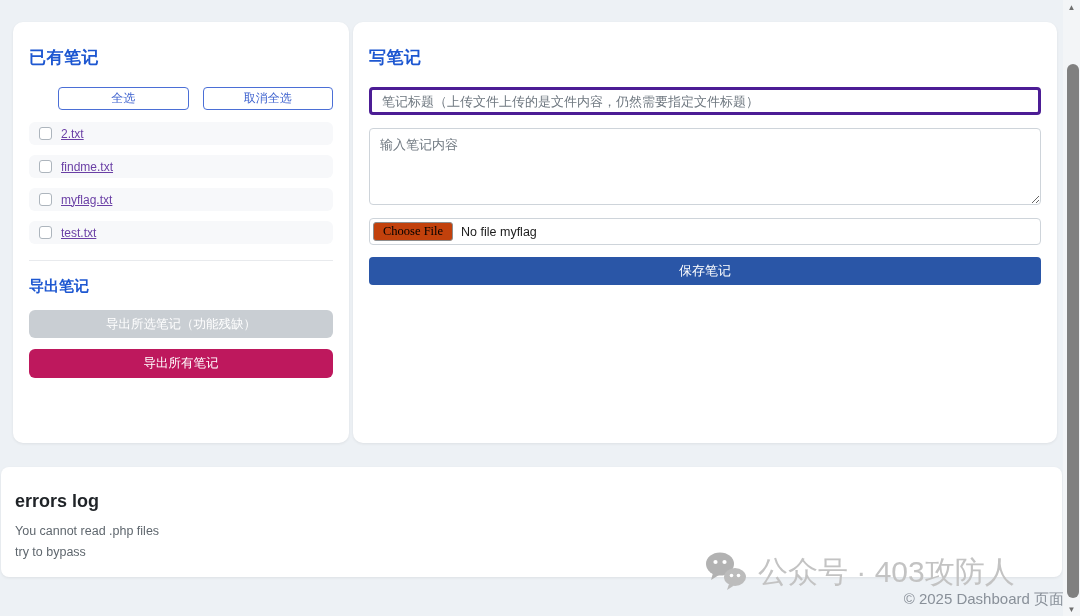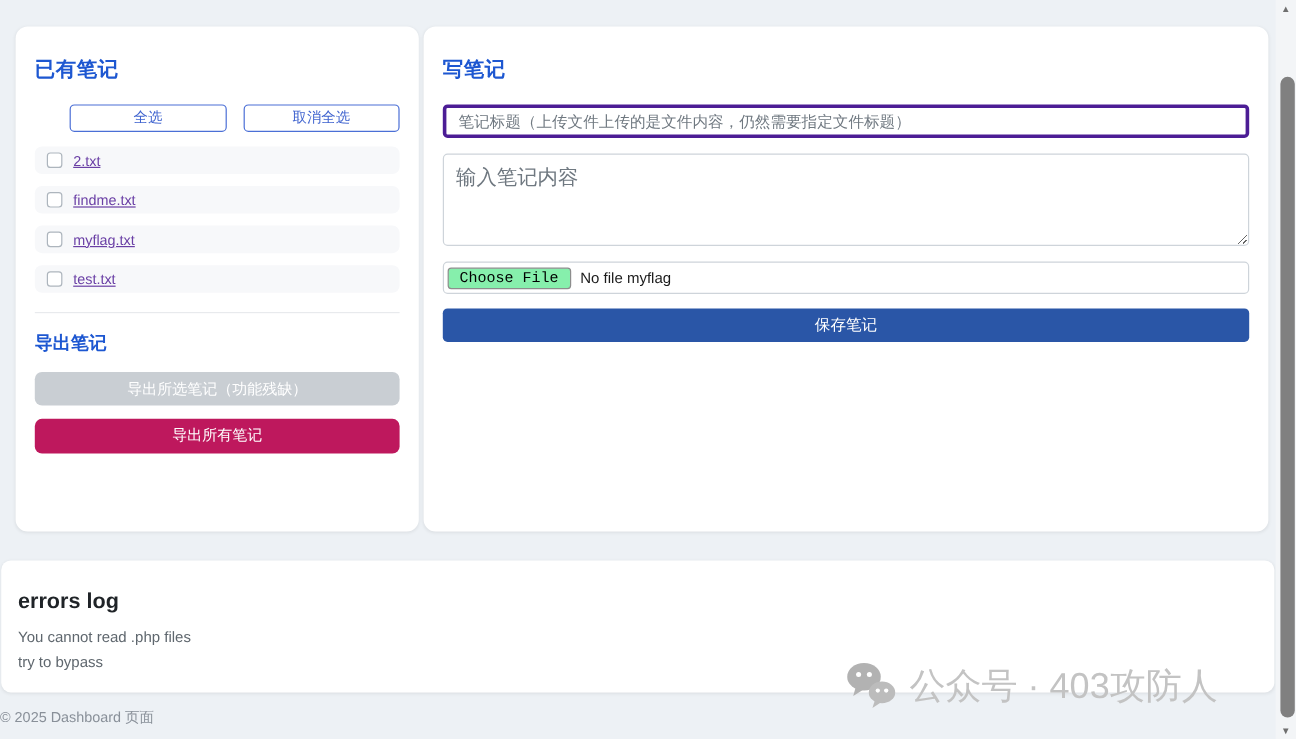--- a/index.html
+++ b/index.html
@@ -49,43 +49,43 @@
     border-radius:6px;font-size:12.5px;cursor:pointer;font-family:inherit;
   }
   
   .title-input{
     width:100%;height:28px;box-sizing:border-box;border:3px solid #4c1d95;border-radius:4px;
     padding:0 10px;font-size:13px;color:#212529;margin-bottom:13px;font-family:inherit;outline:none;
   }
   .title-input::placeholder,.content-textarea::placeholder{color:#6f7880;opacity:1;}
   .content-textarea{
     width:100%;height:77px;box-sizing:border-box;border:1px solid #ced4da;border-radius:4px;
-    padding:7px 10px;font-size:17px;color:#212529;margin-bottom:13px;font-family:inherit;
+    padding:7px 10px;font-size:13px;color:#212529;margin-bottom:13px;font-family:inherit;
     resize:vertical;outline:none;display:block;
   }
   .file-control{
     border:1px solid #ced4da;border-radius:4px;height:27px;display:flex;align-items:center;
     padding:0 3px;box-sizing:border-box;background:#fff;cursor:pointer;
   }
   .file-btn{
-    border:1px solid #8d8d8d;background:#86efac;border-radius:3px;font-size:12.5px;color:#000;
-    padding:1px 9px;margin-right:8px;font-family:Liberation Mono, monospace;cursor:pointer;
+    border:1px solid #8d8d8d;background:#c2410c;border-radius:3px;font-size:12.5px;color:#000;
+    padding:1px 9px;margin-right:8px;font-family:Liberation Serif, serif;cursor:pointer;
   }
   .file-status{font-size:12.5px;color:#1b1b1b;}
   .btn-save{
     display:block;margin-top:12px;width:100%;height:28px;background:#2a56a7;color:#fff;border:none;
     border-radius:4px;font-size:13px;cursor:pointer;font-family:inherit;
   }
   
   .errors-title{font-size:18px;font-weight:bold;color:#1f2327;margin:14px 0 12px 0;}
   .error-line{font-size:12.5px;color:#5f676e;margin:0 0 7px 0;}
   
   .footer{
-    position:absolute;left:0;top:590px;width:1064px;text-align:left;
-    font-size:12px;color:#899099;
+    position:absolute;left:0;top:590px;width:1064px;text-align:right;
+    font-size:15px;color:#899099;
   }
   
   .watermark{
     position:absolute;left:704px;top:551px;display:flex;align-items:center;gap:10px;
     color:#c3c3c3;font-size:30px;white-space:nowrap;pointer-events:none;
   }
   
   .scrollbar{
     position:absolute;right:0;top:0;width:17px;height:616px;background:#f3f5f7;
   }

